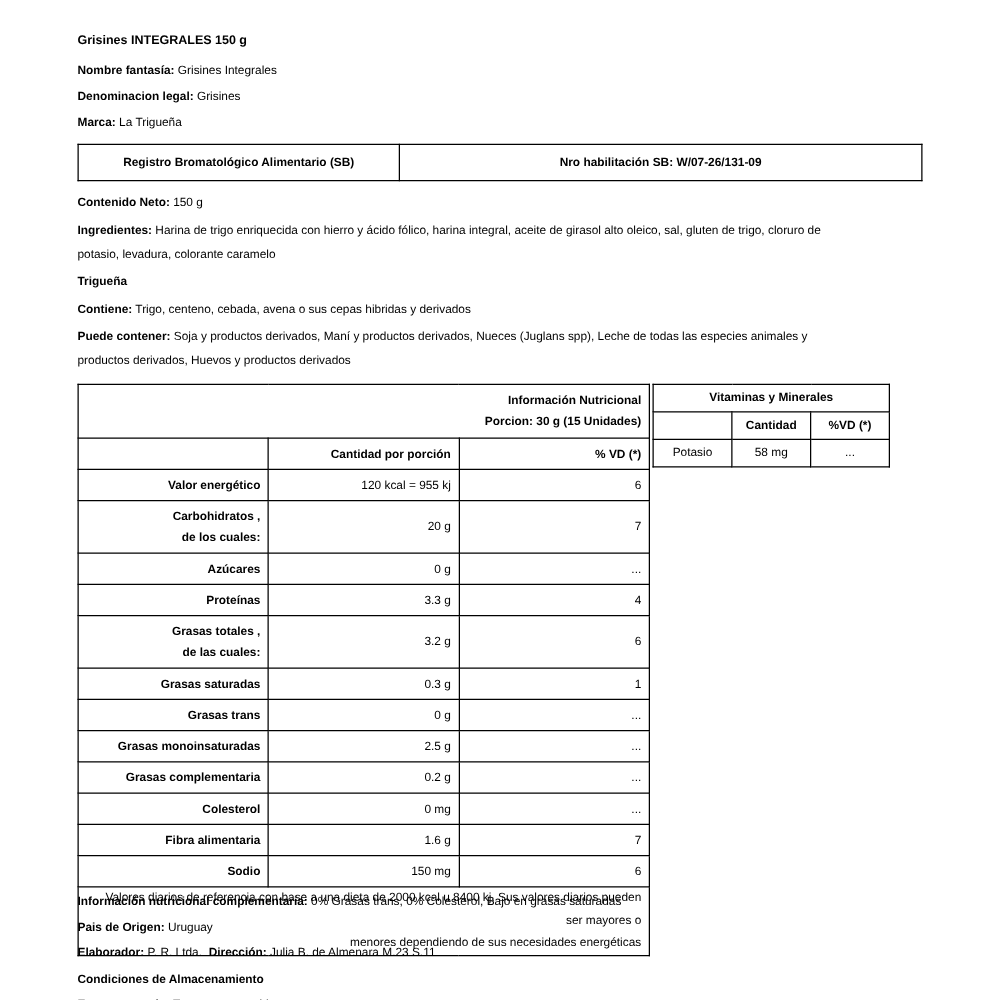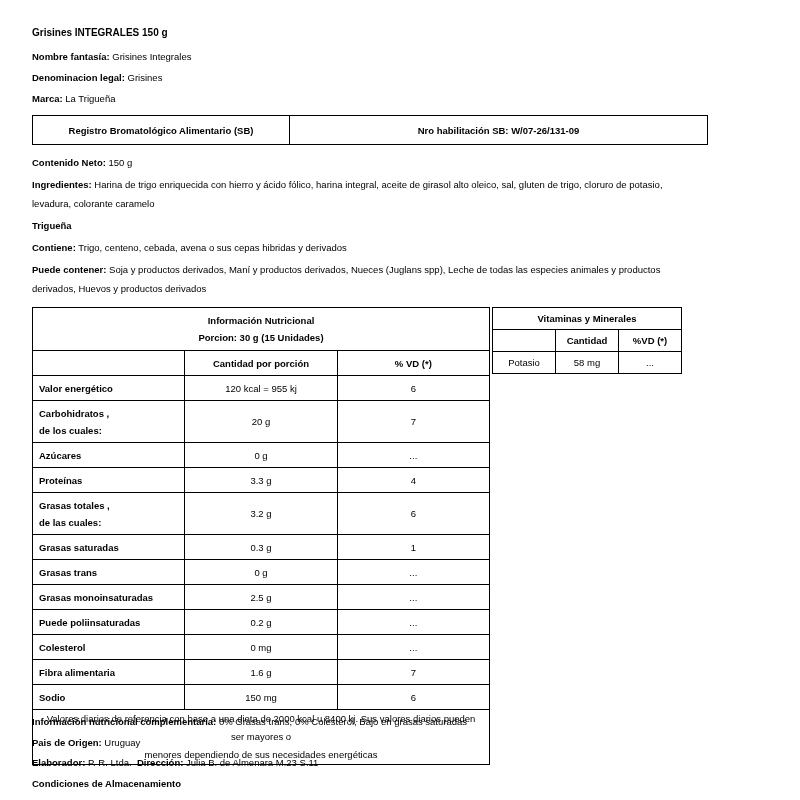--- a/index.html
+++ b/index.html
@@ -12,21 +12,21 @@
     height: 800px;
     font-family: "Liberation Sans", sans-serif;
     color: #000000;
     overflow: hidden;
   }
   .page {
     position: relative;
     width: 736px;
     height: 800px;
     box-sizing: border-box;
-    padding: 22px 62px 0 32px;
+    padding: 22px 62px 0 62px;
   }
   .line {
     font-size: 9.5px;
     line-height: 21px;
     white-space: normal;
   }
   .lbl {
     font-weight: bold;
   }
   .title {
@@ -66,20 +66,21 @@
   }
   table.nut {
     border-collapse: collapse;
     width: 458px;
     table-layout: fixed;
   }
   table.nut td {
     border: 1px solid #000;
     font-size: 9.5px;
     padding: 0 6px;
+    text-align: right;
   }
   td.nm {
     width: 226px;
     font-weight: bold;
   }
   td.qty {
     width: 152px;
     text-align: center;
   }
   td.vd {
@@ -253,21 +254,21 @@
         <td class="nm sub">Grasas trans</td>
         <td class="qty">0 g</td>
         <td class="vd">...</td>
       </tr>
       <tr class="r1">
         <td class="nm sub">Grasas monoinsaturadas</td>
         <td class="qty">2.5 g</td>
         <td class="vd">...</td>
       </tr>
       <tr class="r1">
-        <td class="nm sub">Puede poliinsaturadas</td>
+        <td class="nm sub">Grasas complementaria</td>
         <td class="qty">0.2 g</td>
         <td class="vd">...</td>
       </tr>
       <tr class="r1">
         <td class="nm sub">Colesterol</td>
         <td class="qty">0 mg</td>
         <td class="vd">...</td>
       </tr>
       <tr class="r1">
         <td class="nm">Fibra alimentaria</td>

